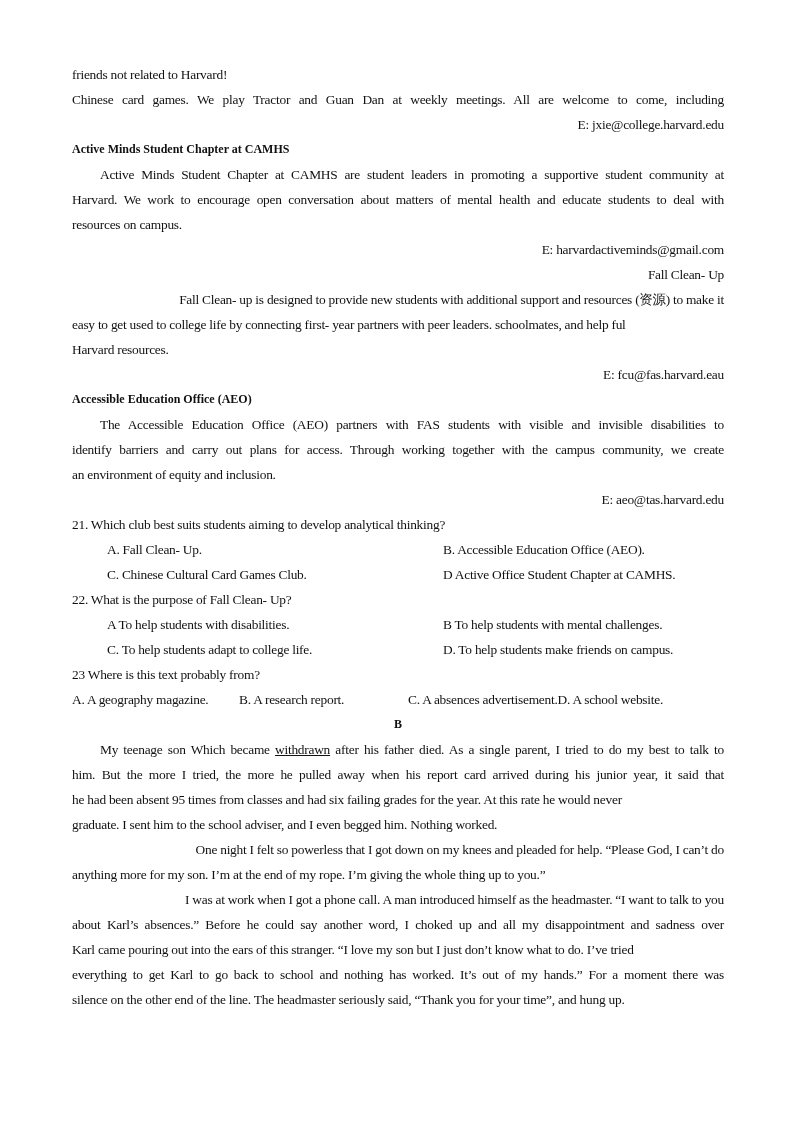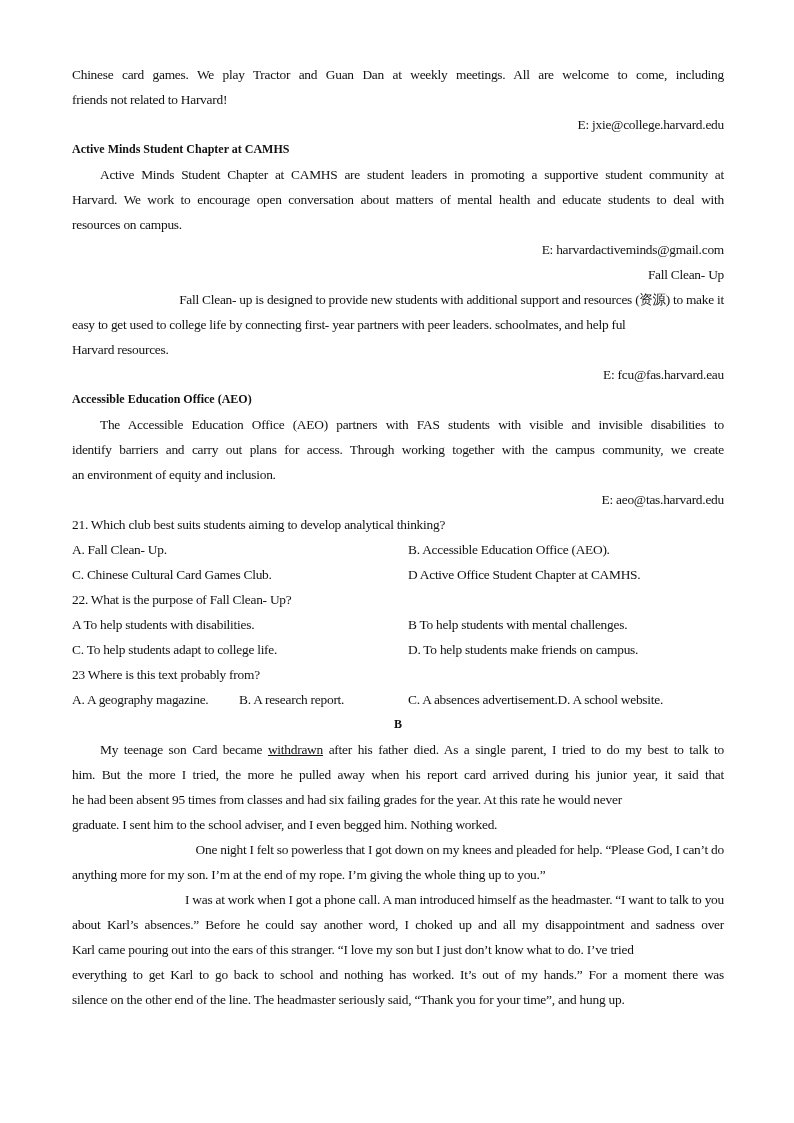--- a/index.html
+++ b/index.html
@@ -36,33 +36,33 @@
       letter-spacing: 0px;
     }
     .center { text-align: center; }
     .just {
       text-align: justify;
       text-align-last: justify;
     }
     .two-col {
       display: flex;
     }
-    .two-col .col-a { width: 336px; }
+    .two-col .col-a { width: 336px; margin-left: 35px; }
     .two-col .col-b { flex: 1; }
     .q23-opts { display: flex; }
     .q23-opts span { display: inline-block; }
     .u { text-decoration: underline; }
   </style>
 </head>
 <body>
 
 <div class="page">
 
+  <div class="line">friends not related to Harvard!</div>
   <div class="line just">Chinese card games. We play Tractor and Guan Dan at weekly meetings. All  are welcome to come, including</div>
-  <div class="line">friends not related to Harvard!</div>
   <div class="line indent">E: jxie@college.harvard.edu</div>
 
   <div class="line heading">Active Minds Student Chapter  at CAMHS</div>
   <div class="line indent just">Active Minds Student Chapter at CAMHS  are student leaders  in promoting a supportive student community at</div>
   <div class="line just">Harvard. We work to encourage open conversation about matters of mental health and educate students to deal with</div>
   <div class="line">resources on campus.</div>
   <div class="line indent">E: harvardactiveminds@gmail.com</div>
   <div class="line indent">Fall Clean- Up</div>
   <div class="line indent">Fall Clean- up is designed to provide new students with additional  support and resources (资源) to make it</div>
   <div class="line">easy to get used to college life by connecting first- year partners with peer leaders.  schoolmates, and help  ful</div>
@@ -97,21 +97,21 @@
 
   <div class="line">23 Where is this text probably from?</div>
   <div class="line q23-opts">
     <span style="width:167px">A.  A geography magazine.</span>
     <span style="width:169px">B.  A research report.</span>
     <span>C. A absences advertisement.</span>
     <span>D. A school website.</span>
   </div>
 
   <div class="line heading center">B</div>
-  <div class="line indent just"><span>My teenage son Card became </span><span class="u">withdrawn</span><span> after his  father died.  As a single parent, I tried to do my best to talk to</span></div>
+  <div class="line indent just"><span>My teenage son Which became </span><span class="u">withdrawn</span><span> after his  father died.  As a single parent, I tried to do my best to talk to</span></div>
   <div class="line just">him. But the more I tried, the more he pulled away when his report card arrived during his junior year, it said that</div>
   <div class="line">he had been absent 95 times  from classes and had six failing  grades for the year. At this rate he would never</div>
   <div class="line">graduate. I sent him to the school adviser, and I even begged him. Nothing worked.</div>
 
   <div class="line indent">One night I felt so powerless that I got down on my knees and pleaded  for help. “Please God, I can’t do</div>
   <div class="line">anything more for my son. I’m at the end of my rope. I’m giving the whole thing up to you.”</div>
 
   <div class="line indent">I was at work when I got a phone call.  A man introduced himself as the headmaster. “I want to talk to you</div>
   <div class="line just">about Karl’s  absences.” Before he could say another word, I choked up and all  my disappointment and sadness over</div>
   <div class="line">Karl  came pouring out into the ears of this stranger. “I love my son but I just don’t know what to do.  I’ve tried</div>

